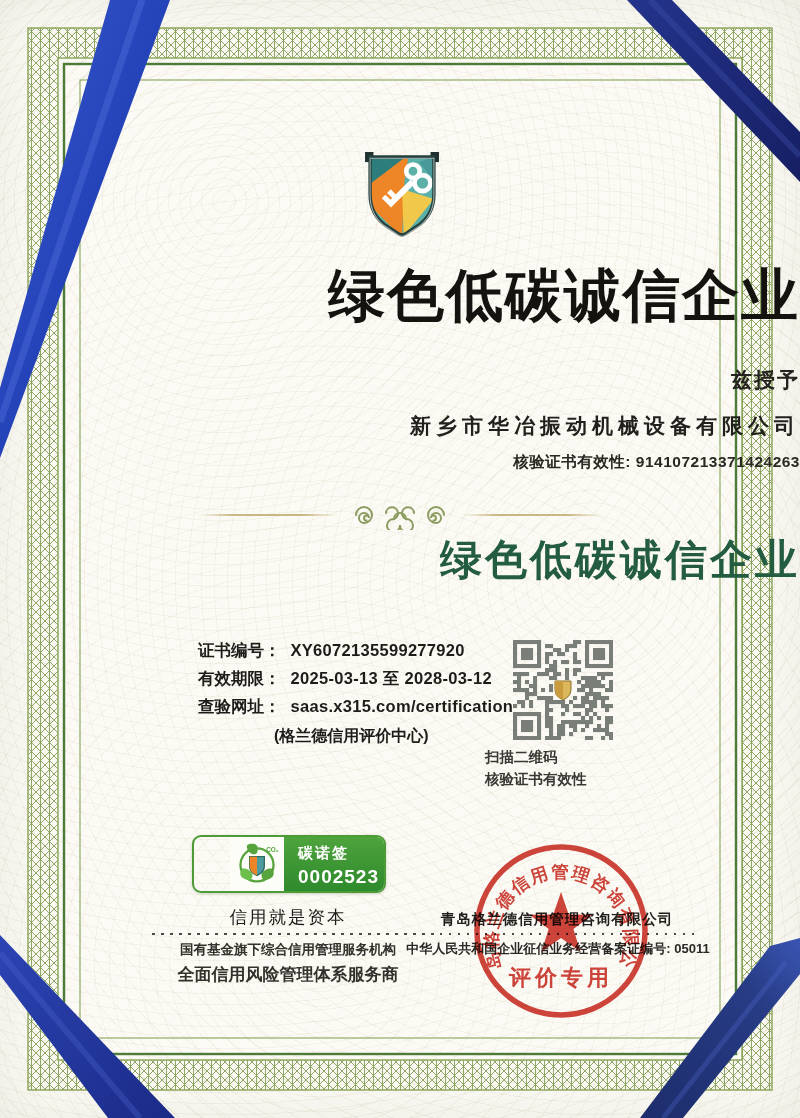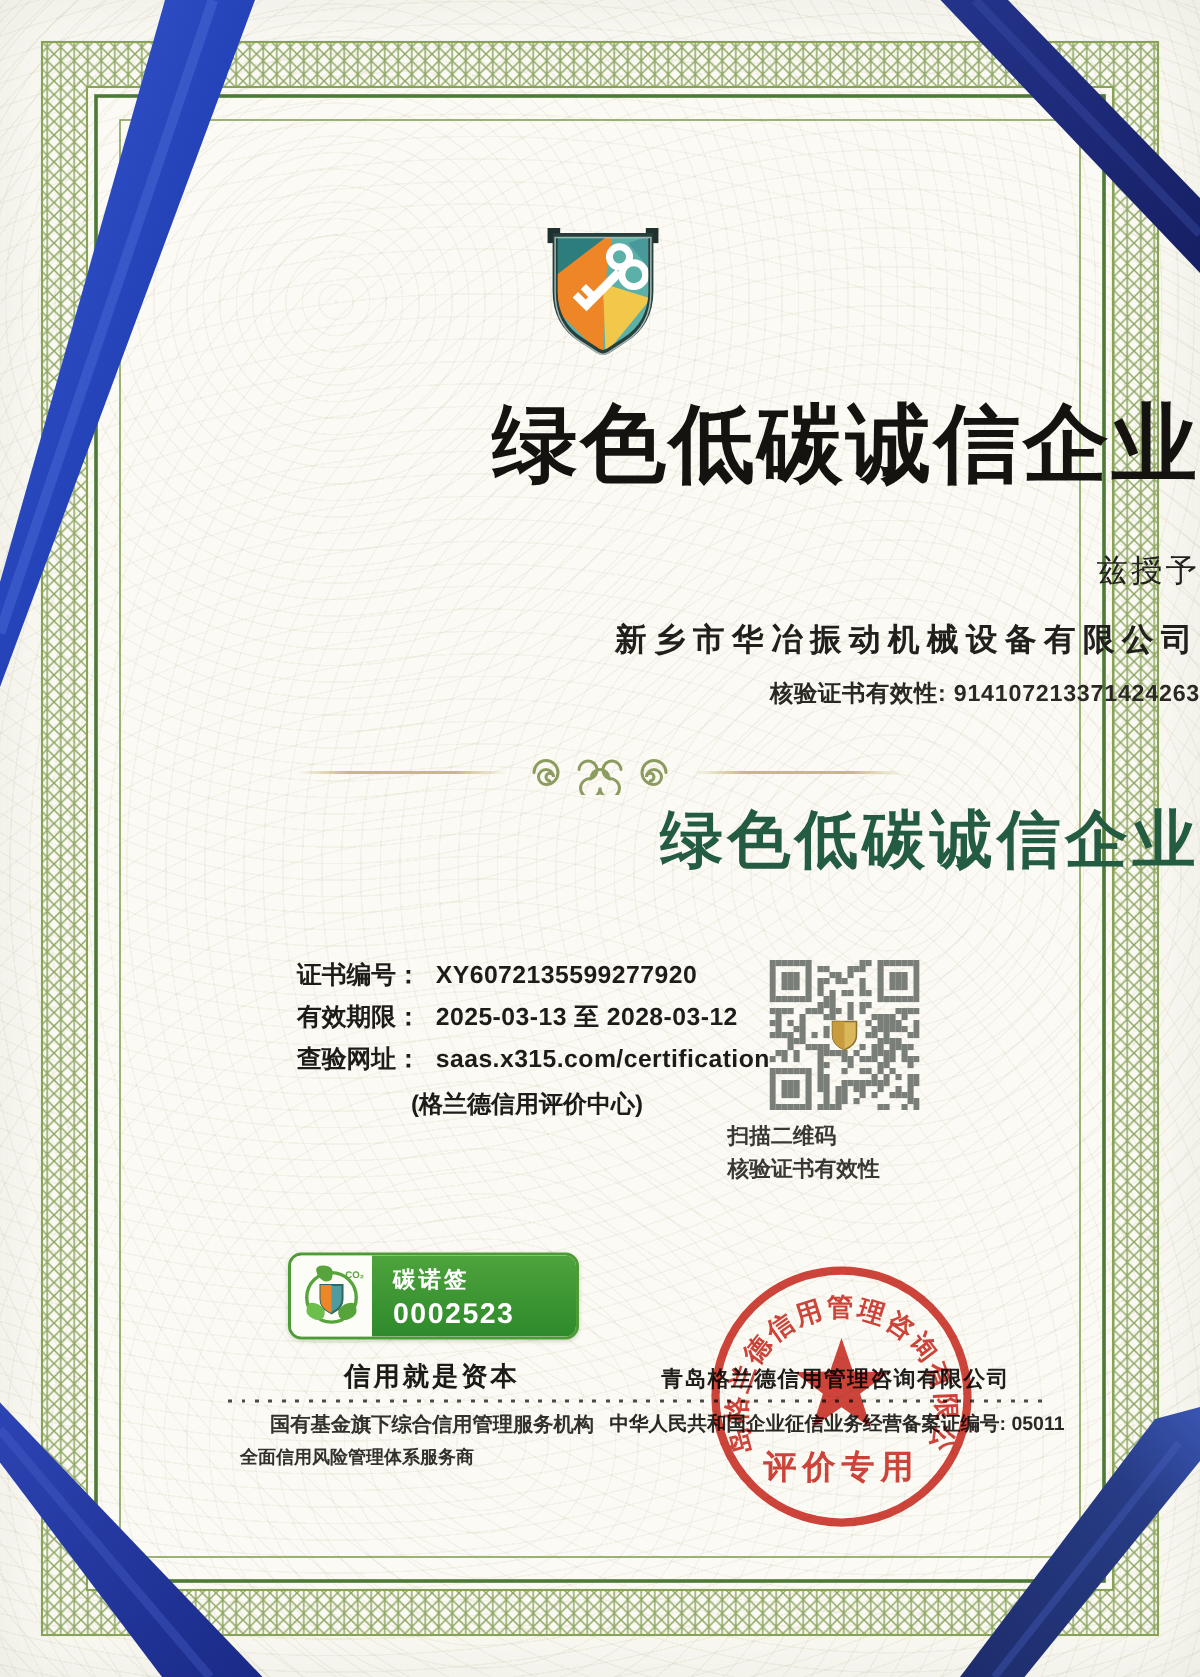--- a/index.html
+++ b/index.html
@@ -14,21 +14,21 @@
     box-shadow:inset 0 0 60px rgba(90,85,70,.10);
   }
   svg{display:block}
   .abs{position:absolute}
   .ctr{left:0;right:0;text-align:right}
   .nowrap{white-space:nowrap}
 
   
   .main-title{top:258px;font-family:"DejaVu Serif",serif;font-weight:900;font-size:57px;
     letter-spacing:2px;color:#151310;}
-  .intro{top:366px;font-size:21px;font-weight:400;color:#24221f;letter-spacing:2px;padding-left:36px;}
+  .intro{top:366px;font-size:21px;font-weight:700;color:#24221f;letter-spacing:2px;padding-left:36px;}
   .company{top:412px;font-size:21px;font-weight:600;color:#21201d;letter-spacing:5px;}
   .code{top:452px;font-size:15.5px;font-weight:600;color:#2a2823;letter-spacing:.5px;}
   .subtitle{top:532px;font-family:"DejaVu Serif",serif;font-weight:900;font-size:42px;
     letter-spacing:3px;color:#245c42;}
 
   .divider{top:500px;left:0;right:0;display:flex;align-items:center;justify-content:center;gap:14px;}
   .div-line{width:140px;height:2px;background:linear-gradient(90deg,rgba(201,183,132,0),#c9b784 25%,#c9b784 75%,rgba(201,183,132,0));}
 
   .fields{left:198px;top:642px;}
   .field-row{display:flex;font-size:16.5px;color:#1e1c19;margin-bottom:10.5px;line-height:17.5px;}
@@ -37,33 +37,33 @@
   .issuer-note{margin-left:76px;font-weight:600;font-size:16px;color:#1e1c19;margin-top:2px;}
 
   .qr-wrap{left:513px;top:640px;width:100px;height:100px;}
   .qr-center-logo{position:absolute;left:40px;top:39px;width:20px;height:22px;}
   .qr-cap{left:485px;width:160px;text-align:left;font-weight:700;color:#3a3834;font-size:14.5px;}
   .qr-cap1{top:748px;} .qr-cap2{top:770px;}
 
   
   .badge{left:192px;top:835px;width:194px;height:58px;border-radius:9px;display:flex;
     border:2px solid #4d9b36;box-sizing:border-box;overflow:hidden;
-    box-shadow:0 1px 3px rgba(60,90,40,.25);}
+    box-shadow:0 1px 3px rgba(60,90,40,.25);padding-left:36px;}
   .badge-left{width:54px;background:#fdfdf8;display:flex;align-items:center;justify-content:center;}
   .badge-right{flex:1;background:linear-gradient(180deg,#4ea33c,#2e8a2c);color:#fff;
     padding:7px 0 0 14px;}
   .badge-title{font-size:15px;font-weight:700;letter-spacing:2px;}
   .badge-num{font-size:19px;font-weight:700;letter-spacing:1px;margin-top:3px;}
 
   
-  .slogan{left:160px;width:256px;top:905px;text-align:center;font-size:17.5px;font-weight:700;color:#1c1a17;letter-spacing:2px;}
+  .slogan{left:160px;width:256px;top:905px;text-align:center;font-size:17.5px;font-weight:400;color:#1c1a17;letter-spacing:2px;}
   .dotline{left:152px;top:933px;width:548px;height:2px;
     background:repeating-linear-gradient(90deg,#4c4a45 0 2.5px,transparent 2.5px 9px);}
   .f-left1{left:160px;width:256px;top:941px;text-align:center;font-size:13.5px;font-weight:600;color:#33312c;}
-  .f-left2{left:160px;width:256px;top:963px;text-align:left;font-size:12px;font-weight:600;color:#33312c;}
+  .f-left2{left:160px;width:256px;top:963px;text-align:center;font-size:17px;font-weight:600;color:#33312c;}
   .f-right-co{left:557px;top:910px;transform:translateX(-50%);font-size:14.5px;font-weight:800;color:#211f1c;letter-spacing:1px;}
   .f-right-rec{left:558px;top:940px;transform:translateX(-50%);font-size:13px;font-weight:700;color:#2b2925;}
 
   .stamp{left:469px;top:839px;width:184px;height:184px;mix-blend-mode:multiply;opacity:.93;}
   .ribbons{left:0;top:0;pointer-events:none;}
 </style>
 </head>
 <body>
 
 <div id="cert">

